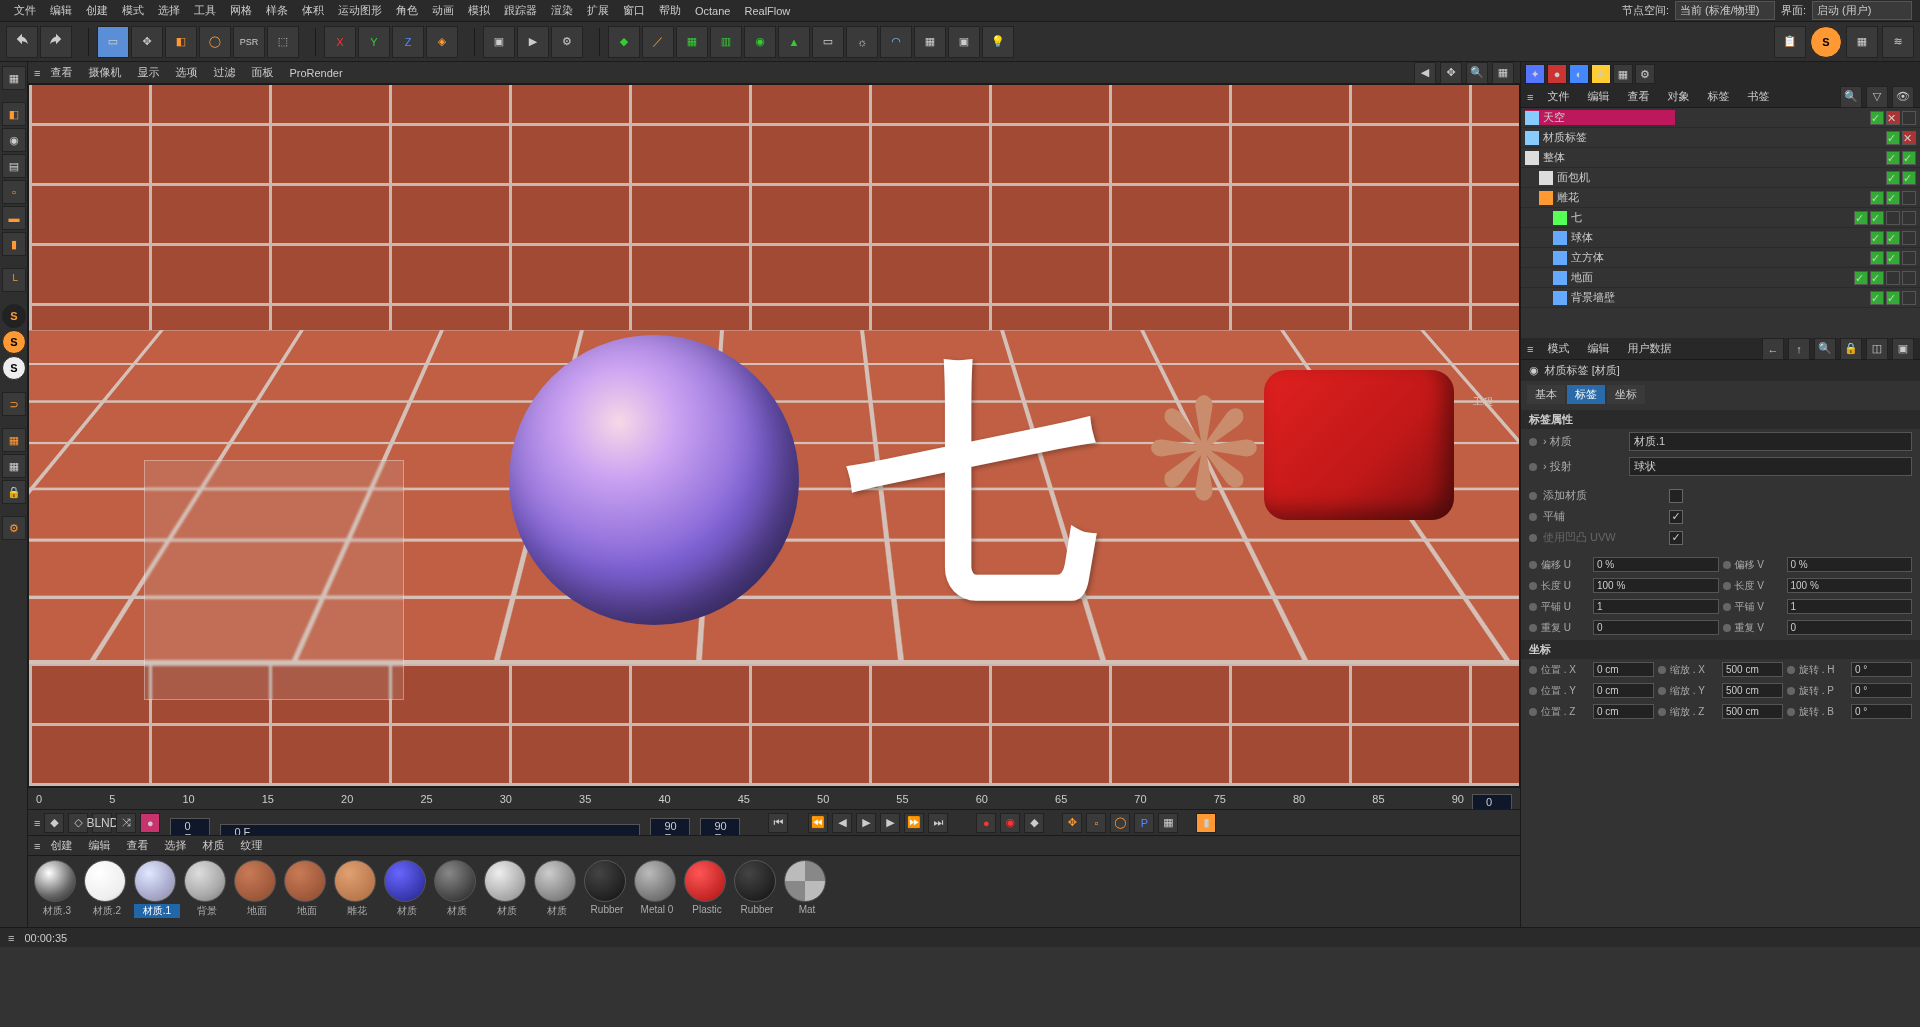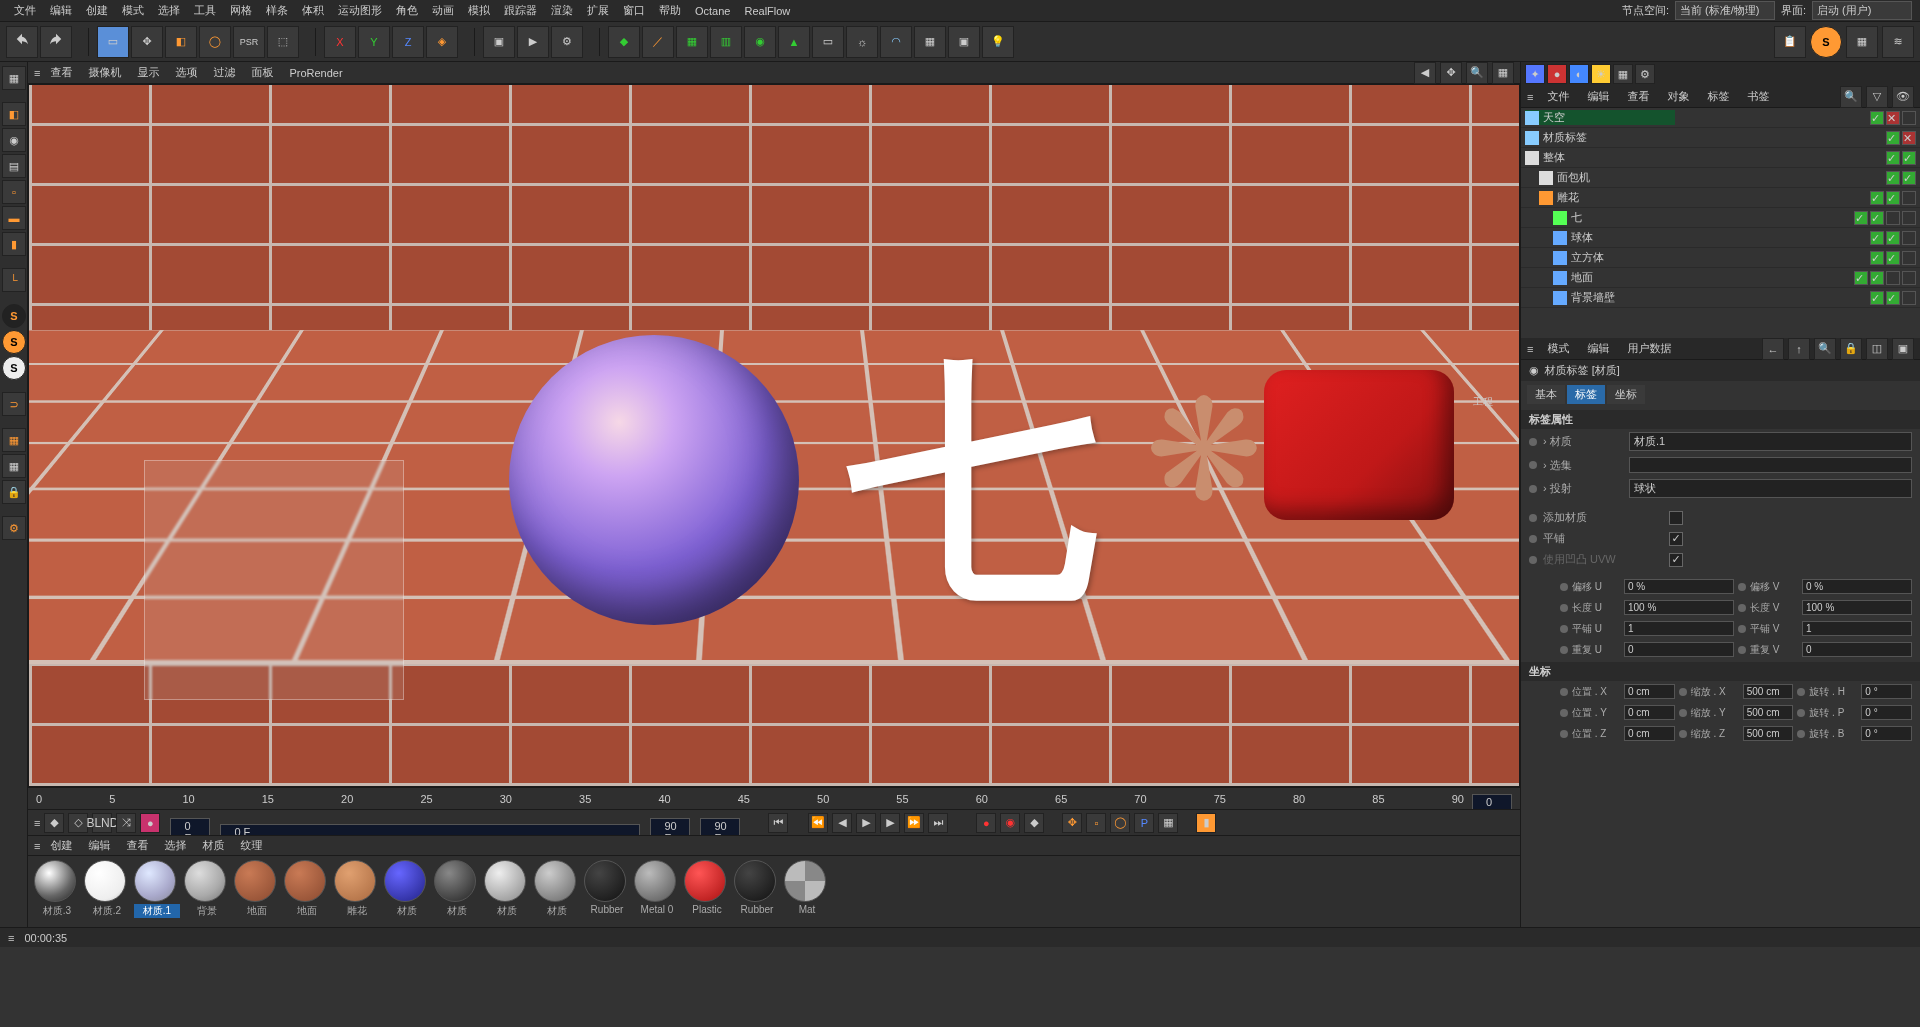--- a/index.html
+++ b/index.html
@@ -49,36 +49,36 @@
 .mat-lbl { font-size:10px; color:#aaa; white-space:nowrap; overflow:hidden; text-overflow:ellipsis; width:46px; text-align:center; }
 .mat.sel .mat-lbl { background:#2266aa; color:#fff; }
 .statusbar { height:20px; background:#2a2a2a; display:flex; align-items:center; padding:0 8px; gap:10px; border-top:1px solid #1a1a1a; }
 .right-col { width:400px; background:#2f2f2f; display:flex; flex-direction:column; border-left:1px solid #1a1a1a; }
 .panel-hd { height:22px; background:#282828; display:flex; align-items:center; padding:0 6px; gap:10px; border-bottom:1px solid #1a1a1a; }
 .panel-hd-item { padding:1px 4px; cursor:pointer; }
 .panel-hd-icons { margin-left:auto; display:flex; gap:4px; }
 .om { flex:0 0 230px; overflow:auto; background:#333; }
 .om-row { display:flex; align-items:center; height:20px; padding:0 4px; gap:4px; border-bottom:1px solid #2a2a2a; }
 .om-name { flex:0 0 150px; display:flex; align-items:center; gap:4px; }
-.om-name.sel { background:#14532d; }
+.om-name.sel { background:#be185d; }
 .om-icon { width:14px; height:14px; display:inline-block; }
 .om-tags { display:flex; gap:2px; margin-left:auto; }
 .om-tag { width:14px; height:14px; border:1px solid #555; }
 .indent1 { padding-left:14px; } .indent2 { padding-left:28px; }
 .attr { flex:1; overflow:auto; background:#333; }
 .attr-title { background:#2a2a2a; padding:3px 8px; display:flex; align-items:center; gap:6px; }
 .attr-tabs { display:flex; gap:2px; padding:4px 6px; }
 .attr-tab { padding:2px 8px; background:#3a3a3a; cursor:pointer; }
 .attr-tab.active { background:#2a6aa8; color:#fff; }
 .attr-sec { padding:2px 8px; background:#2a2a2a; margin-top:2px; font-weight:bold; }
 .attr-row { display:flex; align-items:center; padding:3px 8px; gap:6px; }
 .attr-lbl { width:80px; color:#aaa; display:flex; align-items:center; gap:4px; }
 .attr-val { flex:1; background:#222; border:1px solid #555; padding:1px 4px; min-height:16px; }
 .attr-chk { width:14px; height:14px; background:#222; border:1px solid #666; display:inline-flex; align-items:center; justify-content:center; }
-.attr-row3 { display:flex; padding:3px 8px; gap:4px;margin-left:31px; }
+.attr-row3 { display:flex; padding:3px 8px; gap:4px; }
 .cell3 { flex:1; display:flex; align-items:center; gap:4px; }
 .cell3 .lbl { width:48px; font-size:10px; color:#aaa; }
 .cell3 .val { flex:1; background:#222; border:1px solid #555; padding:1px 3px; font-size:10px; }
 .dot { width:8px; height:8px; border-radius:50%; background:#666; display:inline-block; }
 .toolbar-right { margin-left:auto; display:flex; gap:4px; }
 .icon-strip { display:flex; gap:2px; padding:2px 4px; background:#282828; }
 .icon-strip .tbtn { width:20px; height:20px; }
 </style>
 </head>
 <body>
@@ -538,25 +538,20 @@
         </div>
       <div class="attr-sec">标签属性</div>
       <div id="attrrows">
           <div class="attr-row">
             <span class="dot"></span>
             <span class="attr-lbl">› 材质</span>
             <div class="attr-val">材质.1</div>
           </div>
           <div class="attr-row">
             <span class="dot"></span>
-            <span class="attr-lbl">› 选集</span>
-            <div class="attr-val"></div>
-          </div>
-          <div class="attr-row">
-            <span class="dot"></span>
             <span class="attr-lbl">› 投射</span>
             <div class="attr-val">球状</div>
           </div>
         </div>
       <div style="height:6px"></div>
       <div id="attrchecks">
           <div class="attr-row">
             <span class="dot"></span>
             <span class="attr-lbl" style="width:120px;text-align:right;">添加材质</span>
             <span class="attr-chk"></span>

